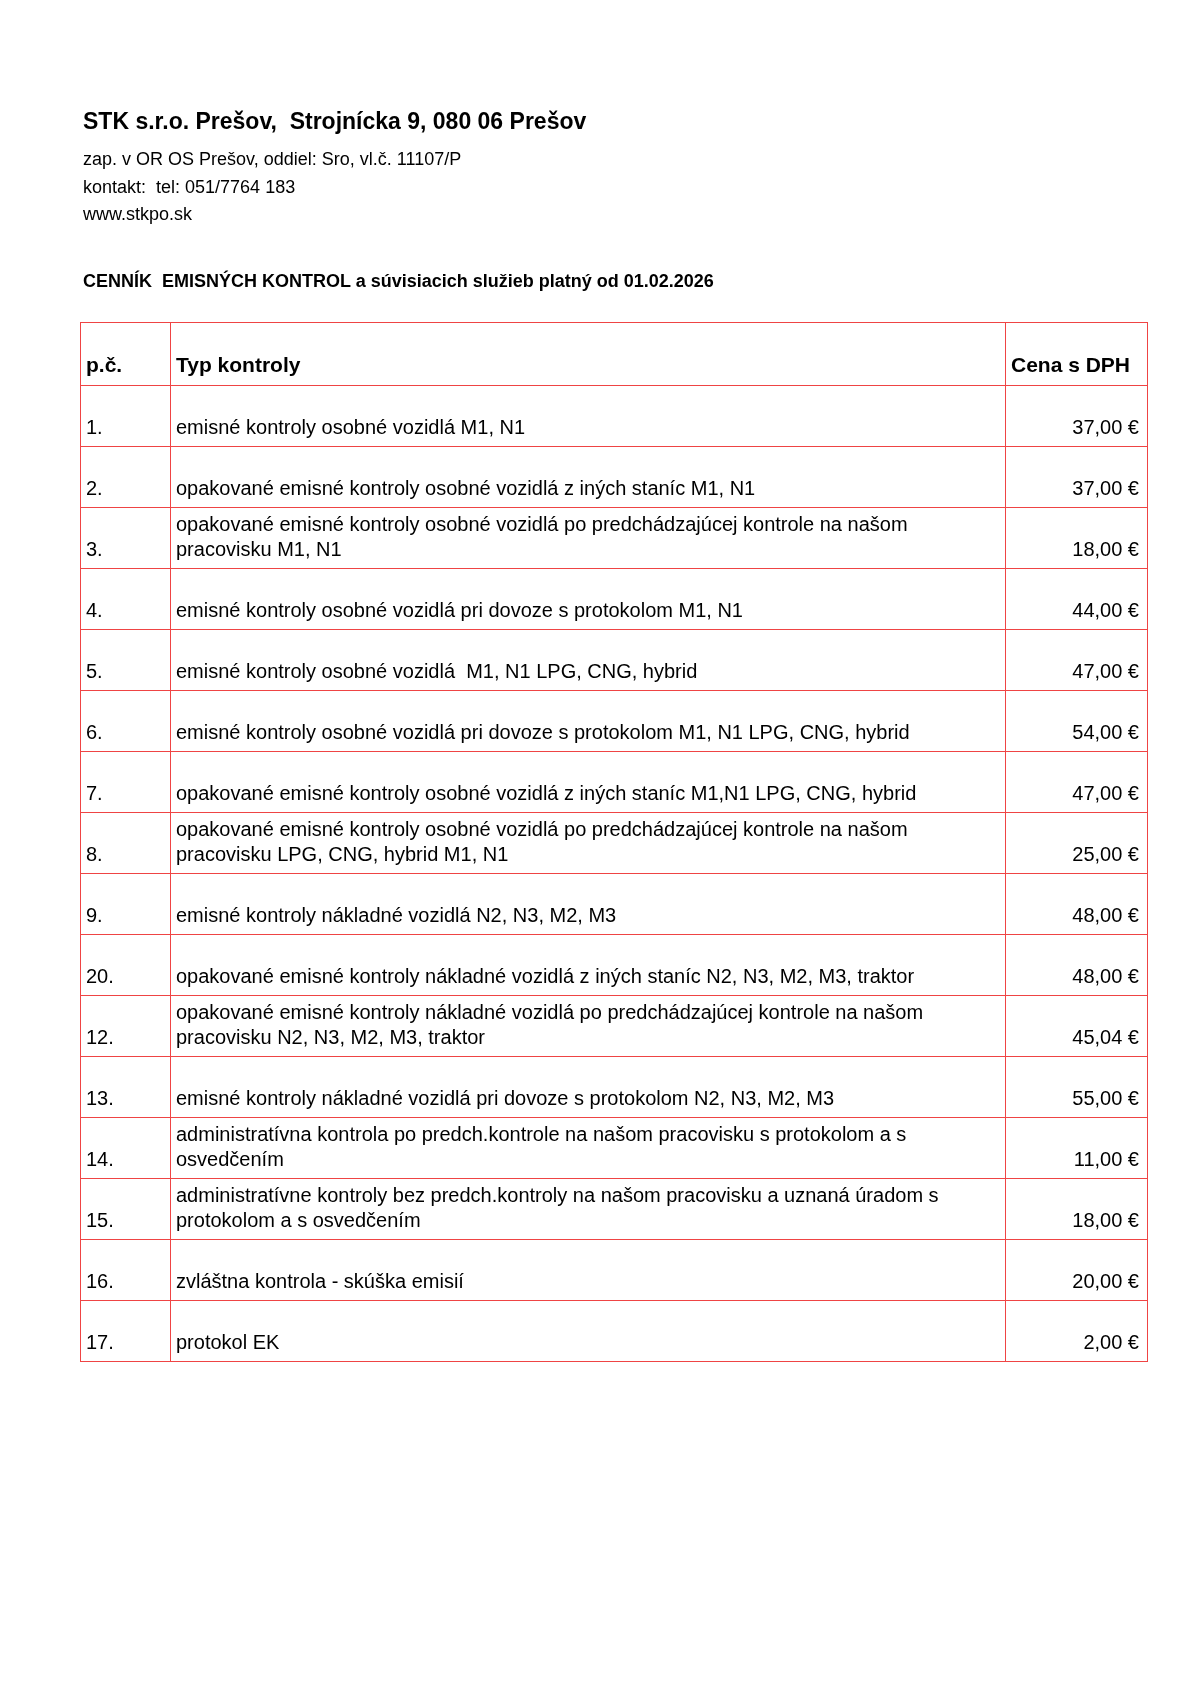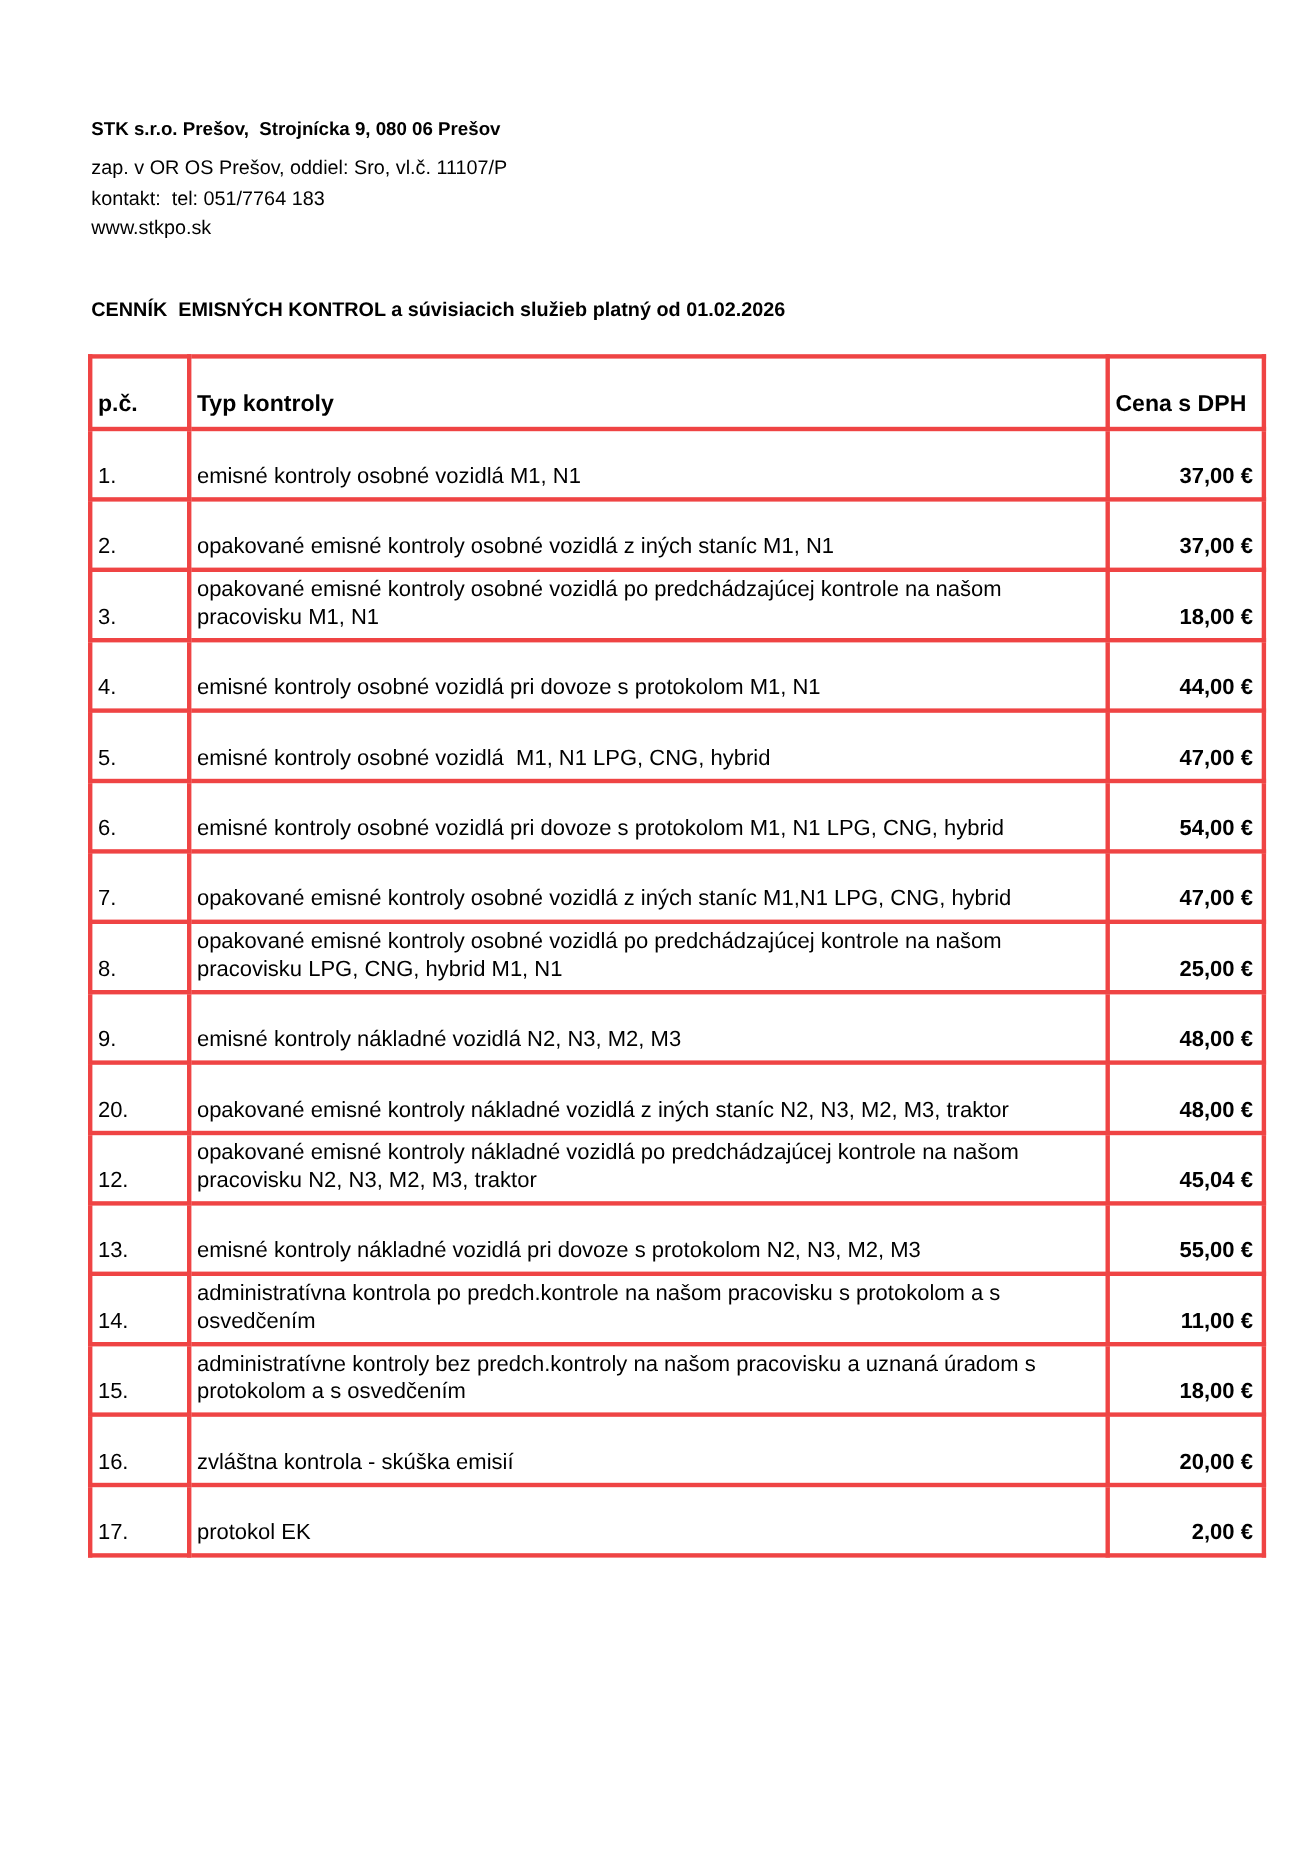--- a/index.html
+++ b/index.html
@@ -16,21 +16,21 @@
     height: 1683px;
     background: #ffffff;
     overflow: hidden;
   }
   .company {
     position: absolute;
     left: 83px;
     top: 108px;
   }
   .company-name {
-    font-size: 17px;
+    font-size: 23px;
     font-weight: bold;
     margin: 0 0 11px 0;
     white-space: pre-wrap;
   }
   .company-line {
     font-size: 18px;
     line-height: 27.5px;
     white-space: pre-wrap;
   }
   .pricelist-title {
@@ -44,21 +44,21 @@
   table.pricelist {
     position: absolute;
     left: 80px;
     top: 322px;
     width: 1067px;
     border-collapse: collapse;
     table-layout: fixed;
   }
   table.pricelist th,
   table.pricelist td {
-    border: 4px solid #ef4444;
+    border: 1px solid #ef4444;
     vertical-align: bottom;
     white-space: pre-wrap;
     overflow: hidden;
   }
   table.pricelist th {
     font-size: 21px;
     font-weight: bold;
     text-align: left;
     height: 54px;
     padding: 0 4px 8px 5px;
@@ -66,21 +66,21 @@
   table.pricelist td {
     font-size: 20px;
     line-height: 25px;
     height: 54px;
     padding: 0 8px 6px 5px;
   }
   td.num {
     padding-left: 6px;
   }
   td.price {
-    font-weight: bold;
+    font-weight: normal;
     text-align: right;
     padding-right: 8px;
   }
 </style>
 </head>
 <body>
 
 <div class="page">
 
   <div class="company">

